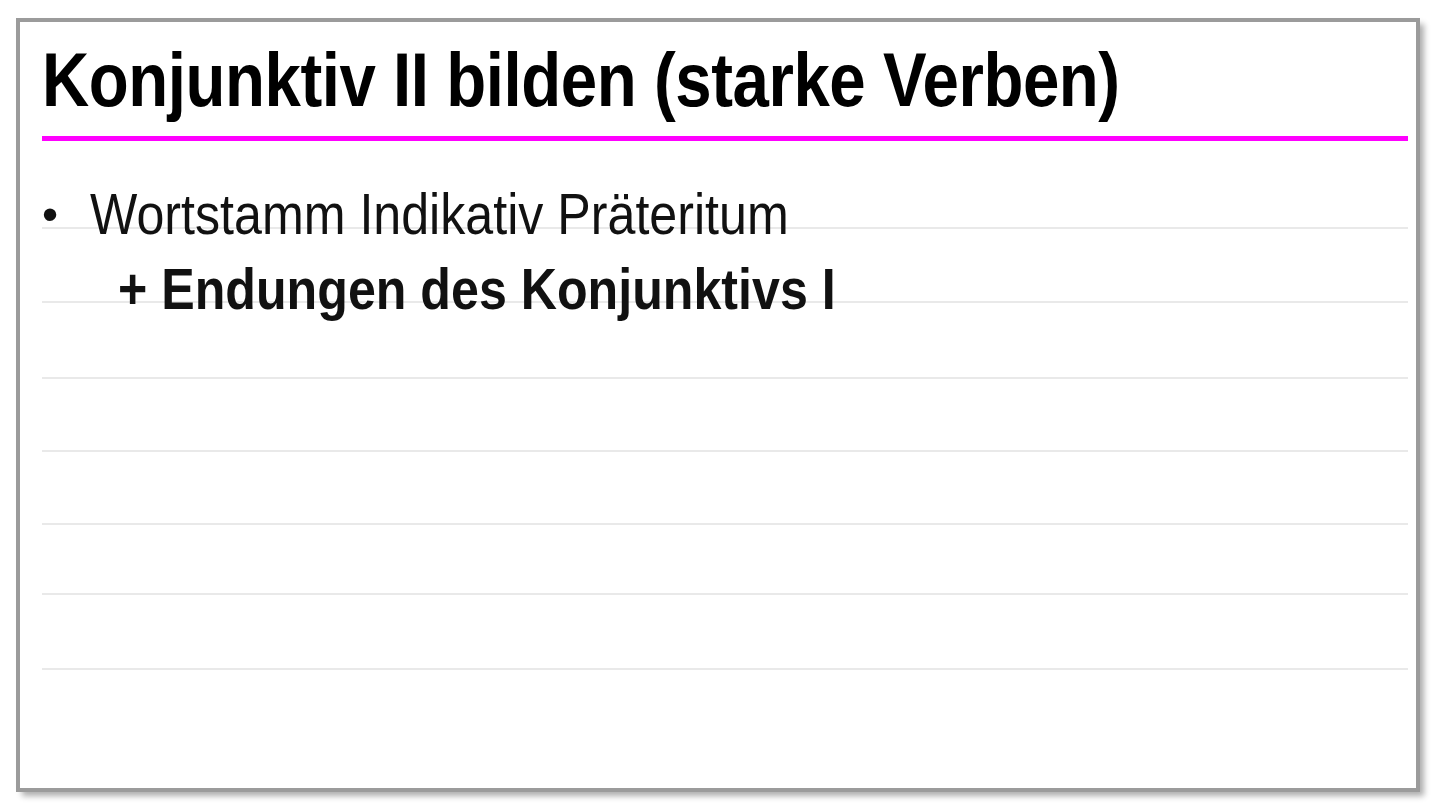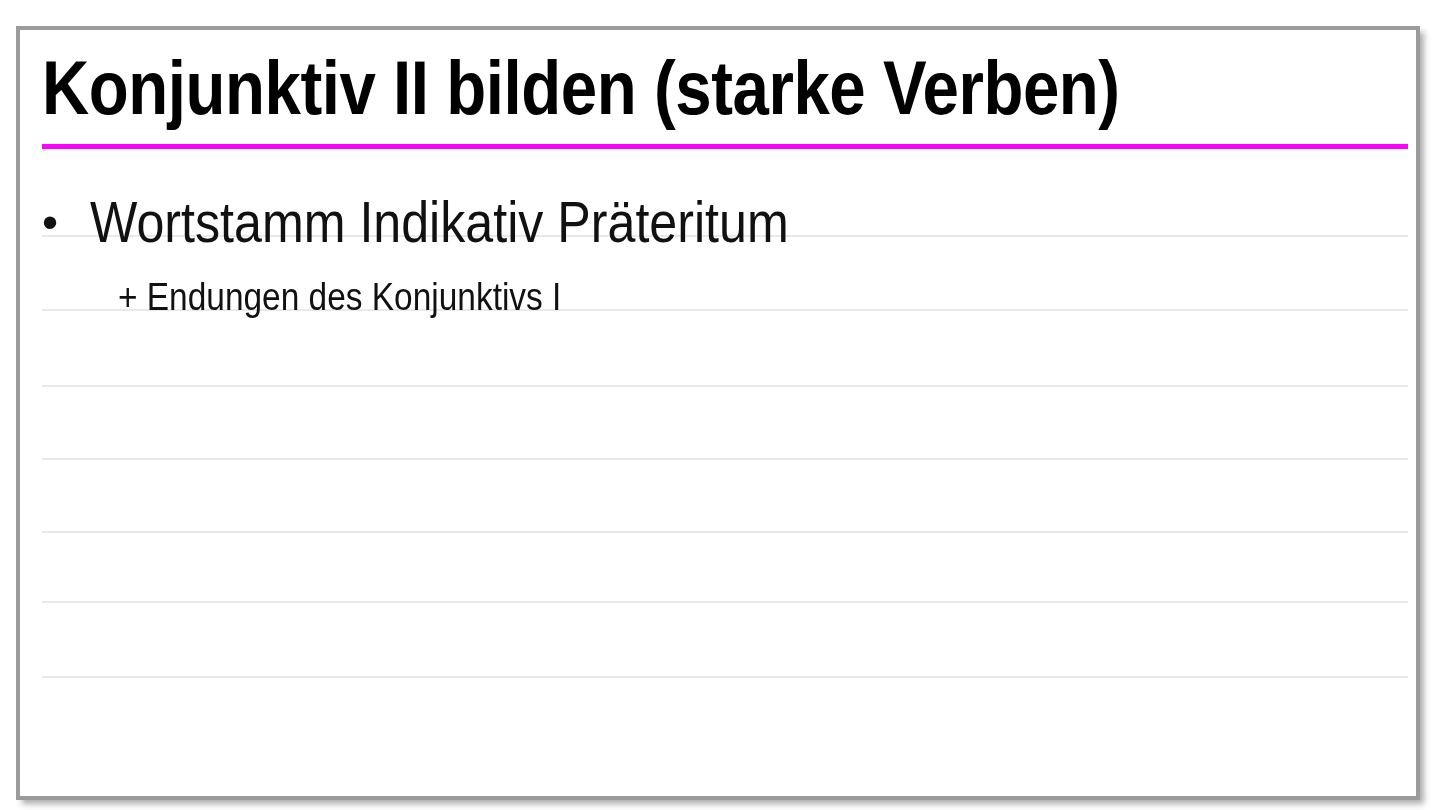--- a/index.html
+++ b/index.html
@@ -19,21 +19,21 @@
     position: relative;
     width: 1440px;
     height: 810px;
     background: #ffffff;
   }
 
   
   #slide-frame {
     position: absolute;
     left: 16px;
-    top: 26px;
+    top: 18px;
     width: 1404px;
     height: 774px;
     box-sizing: border-box;
     background: #ffffff;
     border: 4px solid #9b9b9b;
     box-shadow: 5px 5px 6px -1px rgba(0,0,0,0.32);
   }
 
   
   #slide-canvas {
@@ -108,22 +108,22 @@
   }
   .bullet-text {
     flex: 0 0 auto;
     transform: scaleX(0.88);
     transform-origin: left center;
   }
   .cont-row {
     display: flex;
     align-items: flex-start;
     font-family: "Liberation Sans Narrow", "Liberation Sans", sans-serif;
-    font-weight: normal;
-    font-size: 38px;
+    font-weight: bold;
+    font-size: 57px;
     line-height: 75px;
     color: #111111;
     white-space: nowrap;
   }
   .cont-indent {
     flex: 0 0 auto;
     width: 76px;
   }
   .cont-text {
     flex: 0 0 auto;

